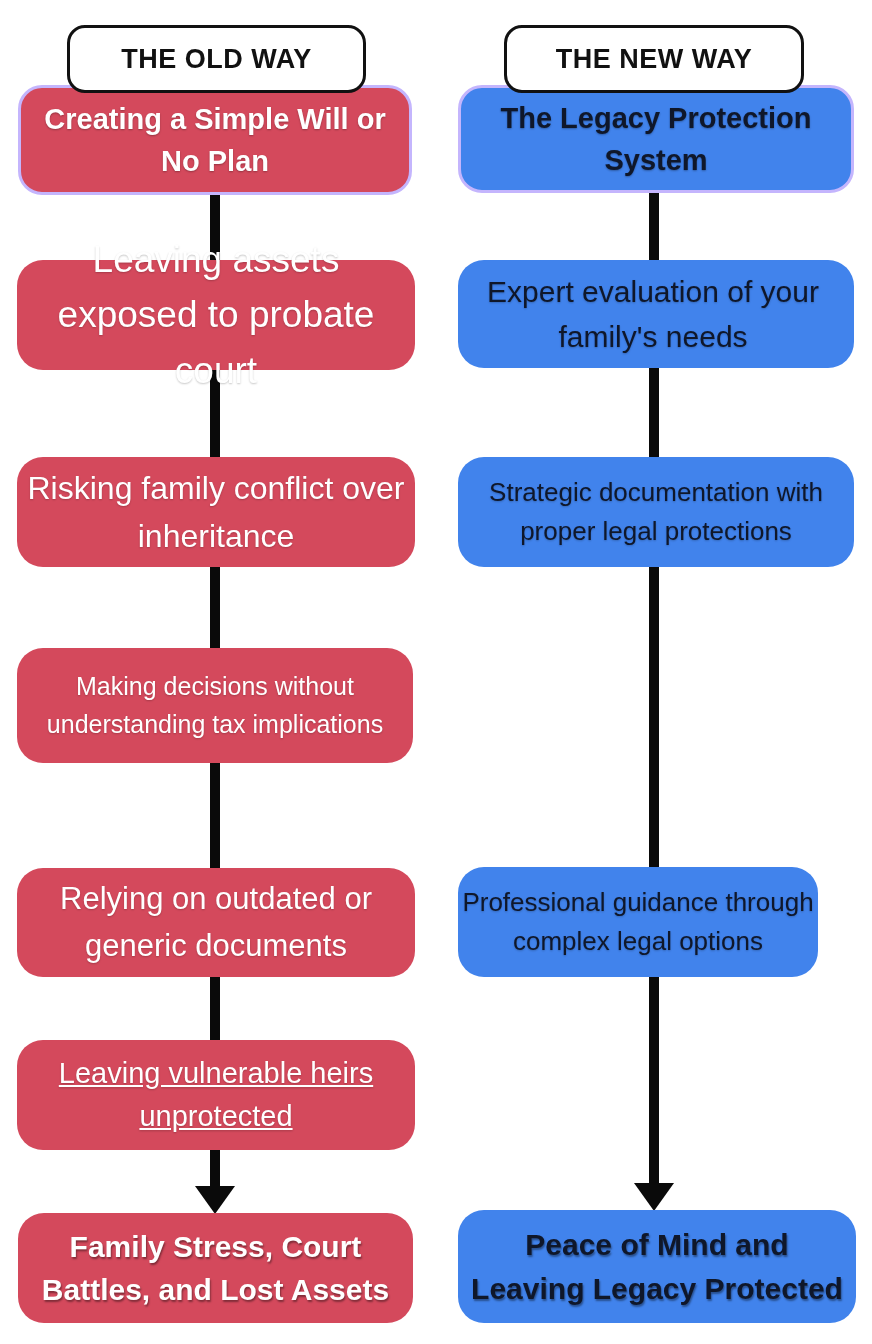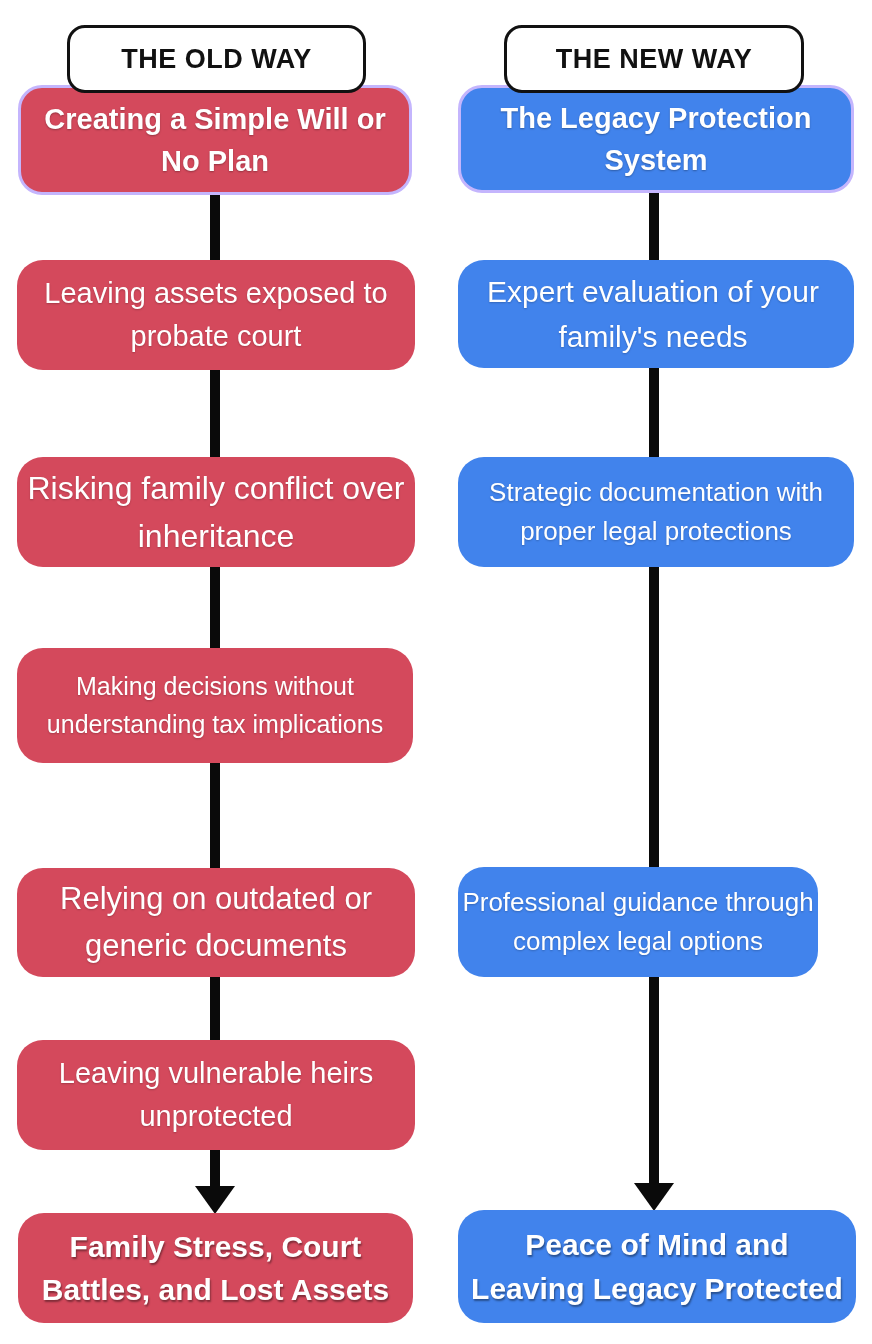--- a/index.html
+++ b/index.html
@@ -56,45 +56,45 @@
     color: #111111;
     font-weight: bold;
     font-size: 27px;
     letter-spacing: 0.5px;
     z-index: 2;
   }
   .title-box.old { left: 67px;  top: 25px; width: 299px; height: 68px; align-items: center; }
   .title-box.new { left: 504px; top: 25px; width: 300px; height: 68px; }
 
   .red-box  { background: var(--red,  #d4495c); color: #ffffff; border-radius: 26px; }
-  .blue-box { background: var(--blue, #4183ec); color: #ffffff; border-radius: 26px; }
+  .blue-box { background: var(--blue, #4183ec); color: #0f172a; border-radius: 26px; }
 
   .header-box {
     border: 3px solid #c4b5fd;
     border-radius: 24px;
     font-weight: bold;
     font-size: 29px;
     line-height: 1.45;
     text-shadow: 0 1px 2px rgba(0,0,0,0.30);
     padding: 0 18px;
   }
   .header-box.old { left: 18px;  top: 85px; width: 394px; height: 110px; }
   .header-box.new { left: 458px; top: 85px; width: 396px; height: 108px; }
 
   .step { 
     text-shadow: 0 1px 2px rgba(0,0,0,0.22);
     line-height: 1.5;
     padding: 0 14px;
   }
   
-  .step.l0 { left: 17px; top: 260px;  width: 398px; height: 110px; font-size: 29px; }
+  .step.l0 { left: 17px; top: 260px;  width: 398px; height: 110px; font-size: 37px; }
   .step.l1 { left: 17px; top: 457px;  width: 398px; height: 110px; font-size: 32px; padding: 0 6px; }
   .step.l2 { left: 17px; top: 648px;  width: 396px; height: 115px; font-size: 25px; padding: 0 4px; }
   .step.l3 { left: 17px; top: 868px;  width: 398px; height: 109px; font-size: 31px; padding: 3px 8px; }
-  .step.l4 { left: 17px; top: 1040px; width: 398px; height: 110px; font-size: 29px; }
+  .step.l4 { left: 17px; top: 1040px; width: 398px; height: 110px; font-size: 29px; text-decoration: underline; }
   
   .step.r0 { left: 458px; top: 260px; width: 396px; height: 108px; font-size: 30px; padding-left: 8px; }
   .step.r1 { left: 458px; top: 457px; width: 396px; height: 110px; font-size: 26px; padding: 0 4px; }
   .step.r2 { left: 458px; top: 867px; width: 360px; height: 110px; font-size: 26px; padding: 0 2px; }
 
   .result-box {
     font-weight: bold;
     font-size: 30px;
     line-height: 1.45;
     text-shadow: 1px 2px 2px rgba(0,0,0,0.40);

